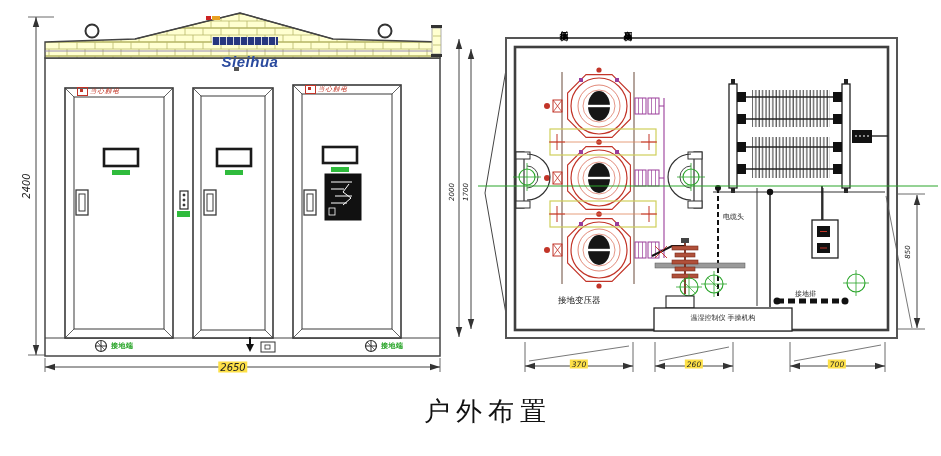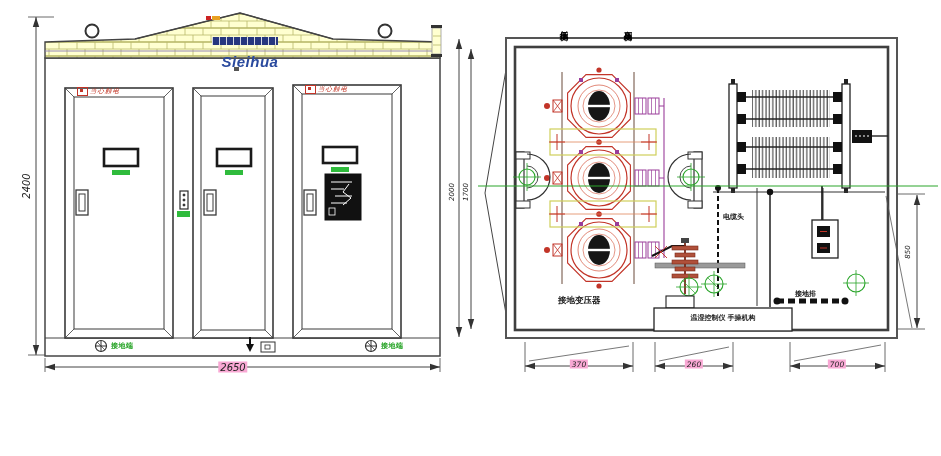--- a/index.html
+++ b/index.html
@@ -1,38 +1,38 @@
 <!DOCTYPE html>
 <html><head>
 <meta charset="utf-8">
 <style>
   html,body{margin:0;padding:0;background:#fff;}
   #canvas{position:relative;width:941px;height:456px;background:#fff;overflow:hidden;
           font-family:"Liberation Sans","DejaVu Sans",sans-serif;}
   #art{position:absolute;left:0;top:0;}
-  .dimlab{position:absolute;transform:translate(-50%,-50%);background:#f9a8d4;padding:0 2px;
+  .dimlab{position:absolute;transform:translate(-50%,-50%);background:#fde047;padding:0 2px;
           font:italic 10px "DejaVu Sans",sans-serif;color:#222;white-space:nowrap;}
   .dimlab.small{font-size:7.5px;}
   .vlab{position:absolute;transform:translate(-50%,-50%) rotate(-90deg);white-space:nowrap;
         font:italic 10px "DejaVu Sans",sans-serif;color:#222;}
   .vlab.small{font-size:7px;}
   .vtext{position:absolute;writing-mode:vertical-rl;text-orientation:upright;
          font-size:8.5px;font-weight:bold;color:#000;letter-spacing:1px;line-height:1;}
   .brand{position:absolute;left:204px;top:19px;width:92px;text-align:center;
          font:italic bold 15px "Liberation Sans",sans-serif;color:#2a4a9e;letter-spacing:.5px;margin-top:34px;}
   .brandbar{position:absolute;left:212px;top:37px;width:66px;height:8px;background:#26367f;
             background-image:repeating-linear-gradient(90deg,rgba(255,255,255,.8) 0 1px,transparent 1px 7px);}
   .brandtick-r{position:absolute;left:206px;top:16px;width:5px;height:4px;background:#cc2222;}
   .brandtick-o{position:absolute;left:212px;top:16px;width:8px;height:4px;background:#e8a020;}
   .warn{position:absolute;display:flex;align-items:center;gap:2px;}
   .warn .box{width:9px;height:7px;border:1px solid #c23428;display:inline-block;position:relative;}
   .warn .box::after{content:"";position:absolute;left:2px;top:1px;width:3px;height:3px;background:#c23428;}
   .warn .txt{font:italic 6.5px "Liberation Sans",sans-serif;color:#c03020;transform:skewX(-8deg);letter-spacing:1px;}
   .gnd{position:absolute;font-size:7px;font-weight:bold;color:#2aa52a;letter-spacing:.5px;}
-  .plabel{position:absolute;font-weight:bold;color:#1a1a1a;}
+  .plabel{position:absolute;font-weight:normal;color:#1a1a1a;}
   .title{position:absolute;left:383px;top:394px;width:210px;text-align:center;
          font-family:"Liberation Serif","DejaVu Serif",serif;font-size:26px;color:#111;letter-spacing:6px;}
 </style>
 </head>
 <body>
 
 <div id="canvas">
 
 <svg id="art" width="941" height="456" viewBox="0 0 941 456">
   <defs>
@@ -390,14 +390,15 @@
 
 <div class="dimlab small" style="left:579px;top:364px">370</div>
 <div class="dimlab small" style="left:694px;top:364px">260</div>
 <div class="dimlab small" style="left:837px;top:364px">700</div>
 
 <div class="plabel" style="left:558px;top:295px;font-size:8.5px">接地变压器</div>
 <div class="plabel" style="left:723px;top:212px;font-size:7px">电缆头</div>
 <div class="plabel" style="left:795px;top:289px;font-size:7px">接地排</div>
 <div class="plabel" style="left:656px;top:313px;width:134px;text-align:center;font-size:7px">温湿控制仪 手操机构</div>
 
+<div class="title">户外布置</div>
 
 </div>
 
 </body></html>

